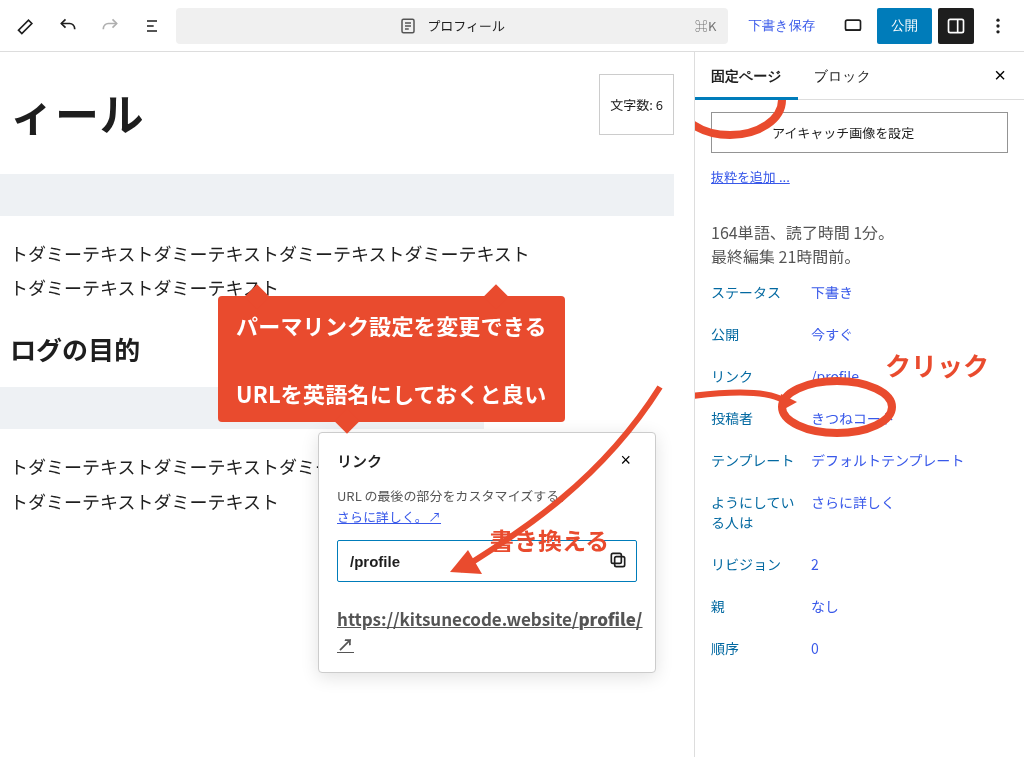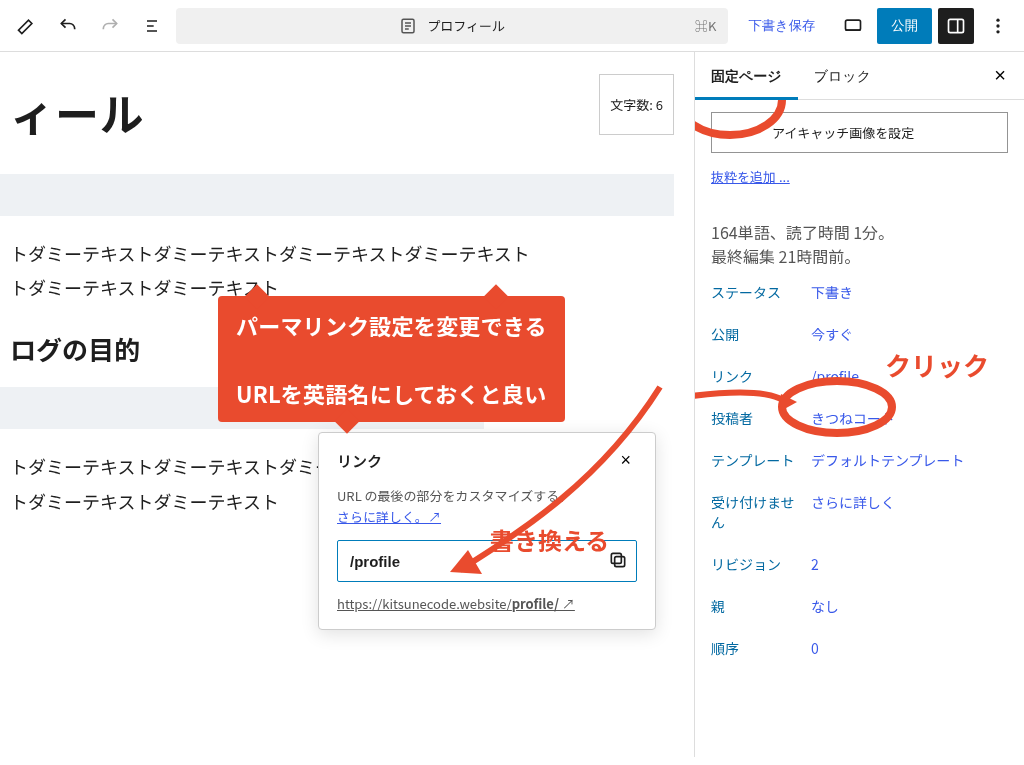--- a/index.html
+++ b/index.html
@@ -104,21 +104,21 @@
   .pop-learn{font-size:13px;color:var(--wp-link);text-decoration:underline;}
   .slug-box{
     margin-top:14px;border:1.5px solid var(--wp-blue);border-radius:2px;
     height:42px;display:flex;align-items:center;padding:0 10px;
   }
   .slug-box input{
     flex:1;border:none;outline:none;font-size:15px;font-weight:600;color:#1e1e1e;
     background:transparent;
   }
   .slug-copy{width:24px;height:24px;background:none;border:none;cursor:pointer;}
-  .perm-url{margin-top:12px;font-size:13px;color:#555;}
+  .perm-url{margin-top:24px;font-size:17px;color:#555;font-weight:bold;}
   .perm-url a{color:#555;}
   
   .anno-svg{position:absolute;inset:0;pointer-events:none;}
   .hand-label{
     font-weight:700;fill:var(--hand-red);font-size:24px;
   }
   .callout{
     position:absolute;left:218px;top:218px;background:var(--hand-red);
     color:#fff;font-weight:700;font-size:22px;line-height:1.55;
     padding:12px 18px;border-radius:4px;pointer-events:none;
@@ -264,21 +264,21 @@
 
         <span class="k">リンク</span>
         <span class="v int">/profile</span>
 
         <span class="k">投稿者</span>
         <span class="v int">きつねコード</span>
 
         <span class="k">テンプレート</span>
         <span class="v int">デフォルトテンプレート</span>
 
-        <span class="k">受け付けません</span>
+        <span class="k">ようにしている人は</span>
         <span class="v int">さらに詳しく</span>
 
         <span class="k">リビジョン</span>
         <span class="v int">2</span>
 
         <span class="k">親</span>
         <span class="v int">なし</span>
 
         <span class="k">順序</span>
         <span class="v int">0</span>

